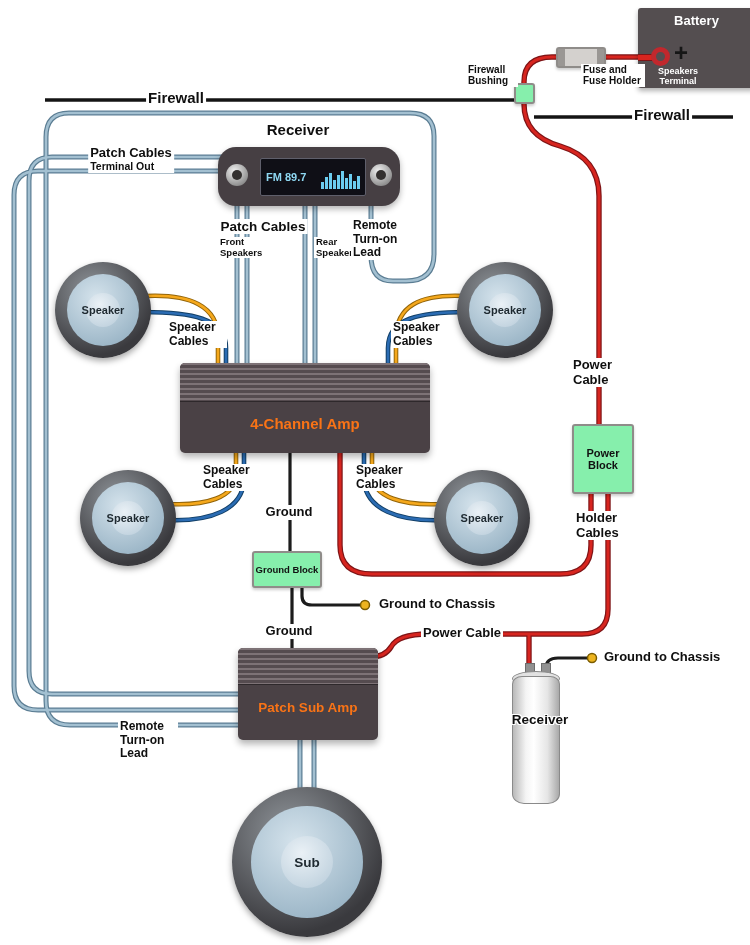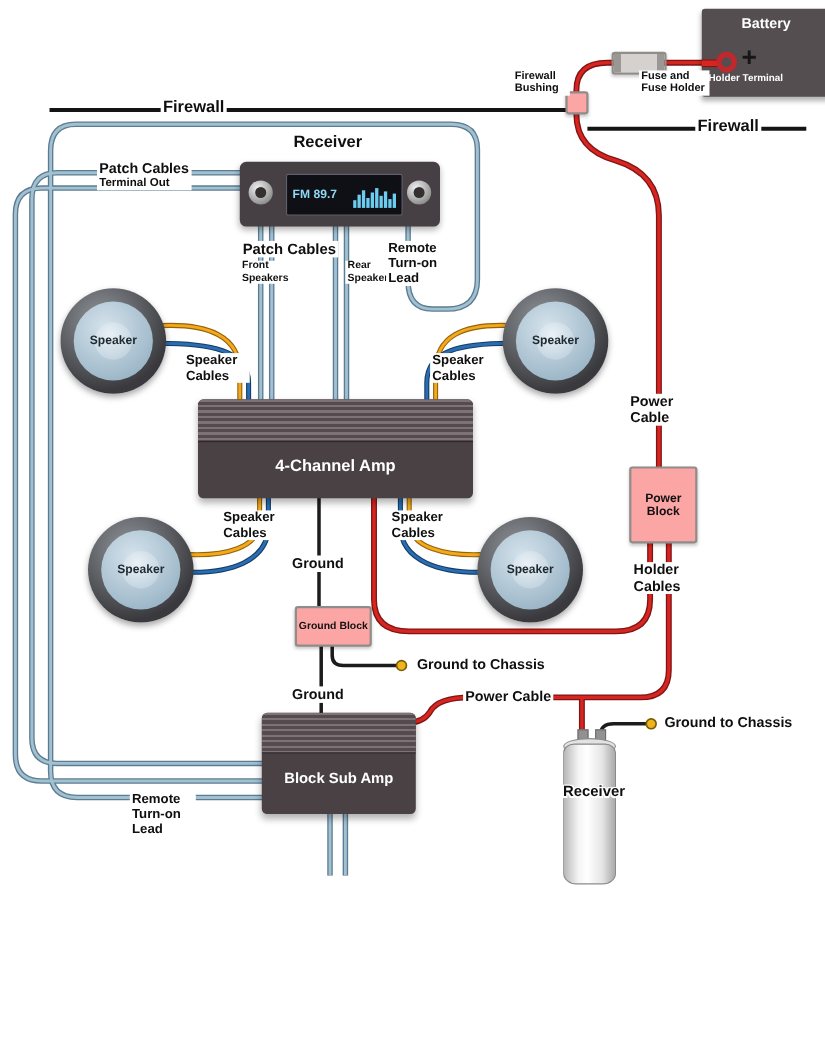--- a/index.html
+++ b/index.html
@@ -26,29 +26,29 @@
   .ctr{transform:translateX(-50%);}
   .halo{background:transparent;text-shadow:-1px -1px 0 #fff,1px -1px 0 #fff,-1px 1px 0 #fff,1px 1px 0 #fff,0 0 2px #fff;}
   .left-align{text-align:left;}
   .nowrap{white-space:nowrap;}
 
   
   .amp{position:absolute;background:#4a4145;border-radius:5px;z-index:2;overflow:hidden;
        box-shadow:0 4px 7px rgba(0,0,0,.3);}
   .fins{background:repeating-linear-gradient(180deg,#7d7276 0 2px,#554b4f 2px 5px);
         border-bottom:1px solid #2e282b;}
-  .amp-label{color:#ffffff;font-weight:bold;text-align:center;}
-
-  .block{position:absolute;background:#fca5a5;border:2px solid #8f8c89;border-radius:3px;
+  .amp-label{color:#f97316;font-weight:bold;text-align:center;}
+
+  .block{position:absolute;background:#86efac;border:2px solid #8f8c89;border-radius:3px;
          z-index:3;display:flex;align-items:center;justify-content:center;text-align:center;
          font-weight:bold;color:#111;box-shadow:0 2px 3px rgba(0,0,0,.2);}
 
   
   #receiver{position:absolute;left:218px;top:147px;width:182px;height:59px;background:#463f43;
-            border-radius:6px;z-index:2;box-shadow:0 3px 6px rgba(0,0,0,.3);}
+            border-radius:18px;z-index:2;box-shadow:0 3px 6px rgba(0,0,0,.3);}
   .knob{position:absolute;width:22px;height:22px;border-radius:50%;
         background:radial-gradient(circle at 38% 32%,#f0f0f0,#8d8d8d 75%);}
   .knob::after{content:"";position:absolute;inset:6px;border-radius:50%;background:#33302f;}
   #display{position:absolute;left:42px;top:11px;width:104px;height:36px;background:#0f0f16;
            border:1px solid #5f5f6b;border-radius:2px;}
   #display .freq{position:absolute;left:5px;top:12px;color:#8fd8f2;font-size:11px;font-weight:bold;}
 
   
   .speaker{position:absolute;width:96px;height:96px;border-radius:50%;z-index:2;
            background:radial-gradient(circle at 38% 30%,#90959a,#3a3a3e 72%);
@@ -191,21 +191,21 @@
 
     <circle cx="365" cy="605" r="4.5" fill="#edb41f" stroke="#7a5c00" stroke-width="1.5"></circle>
     <circle cx="592" cy="658" r="4.5" fill="#edb41f" stroke="#7a5c00" stroke-width="1.5"></circle>
   </svg>
 
   <div id="battery">
     <div class="title">Battery</div>
     <div id="batt-cable"></div>
     <div id="batt-ring"></div>
     <div id="batt-plus">+</div>
-    <div class="term">Holder Terminal</div>
+    <div class="term">Speakers Terminal</div>
   </div>
 
   <div class="block" style="left:556px;top:47px;width:46px;height:17px;background:linear-gradient(90deg,#9a9794 0 7px,#d4d1ce 7px 39px,#9a9794 39px);"></div>
   <div class="block" style="left:514px;top:83px;width:17px;height:17px;"></div>
 
   <div id="receiver">
     <div class="knob" style="left:8px;top:17px;"></div>
     <div class="knob" style="left:152px;top:17px;"></div>
     <div id="display">
       <span class="freq">FM 89.7</span>
@@ -225,21 +225,21 @@
       </svg>
     </div>
   </div>
 
   <div class="amp" style="left:180px;top:363px;width:250px;height:90px;">
     <div class="fins" style="height:38px;"></div>
     <div class="amp-label" style="font-size:15px;margin-top:13px;">4-Channel Amp</div>
   </div>
   <div class="amp" style="left:238px;top:648px;width:140px;height:92px;">
     <div class="fins" style="height:36px;"></div>
-    <div class="amp-label" style="font-size:13.5px;margin-top:15px;">Block Sub Amp</div>
+    <div class="amp-label" style="font-size:13.5px;margin-top:15px;">Patch Sub Amp</div>
   </div>
 
   <div class="speaker" style="left:55px;top:262px;">
     <div class="spk-mid"></div>
     <div class="spk-center"></div>
     <div class="spk-label">Speaker</div>
   </div>
   <div class="speaker" style="left:457px;top:262px;">
     <div class="spk-mid"></div>
     <div class="spk-center"></div>
@@ -248,23 +248,28 @@
   <div class="speaker" style="left:80px;top:470px;">
     <div class="spk-mid"></div>
     <div class="spk-center"></div>
     <div class="spk-label">Speaker</div>
   </div>
   <div class="speaker" style="left:434px;top:470px;">
     <div class="spk-mid"></div>
     <div class="spk-center"></div>
     <div class="spk-label">Speaker</div>
   </div>
+  <div class="speaker sub" style="left:232px;top:787px;">
+    <div class="spk-mid"></div>
+    <div class="spk-center"></div>
+    <div class="spk-label">Sub</div>
+  </div>
 
   <div class="block" style="left:572px;top:424px;width:58px;height:66px;font-size:11px;">Power Block</div>
-  <div class="block" style="left:268px;top:551px;width:66px;height:33px;font-size:9.5px;white-space:nowrap;">Ground Block</div>
+  <div class="block" style="left:252px;top:551px;width:66px;height:33px;font-size:9.5px;white-space:nowrap;">Ground Block</div>
 
   <div class="cap-stub" style="left:525px;"></div>
   <div class="cap-stub" style="left:541px;"></div>
   <div id="cap-top"></div>
   <div id="cap-body"></div>
 
   <div class="lbl ctr" style="left:176px;top:90px;font-size:15px;">Firewall</div>
   <div class="lbl ctr" style="left:662px;top:107px;font-size:15px;">Firewall</div>
   <div class="lbl ctr" style="left:492px;top:64px;font-size:10px;width:48px;">Firewall Bushing</div>
   <div class="lbl ctr" style="left:613px;top:64px;font-size:10px;width:60px;">Fuse and Fuse Holder</div>

